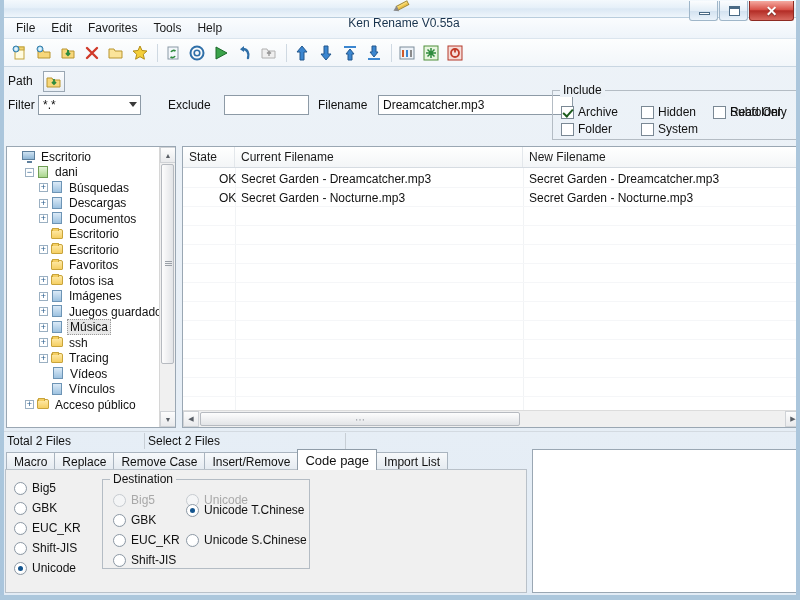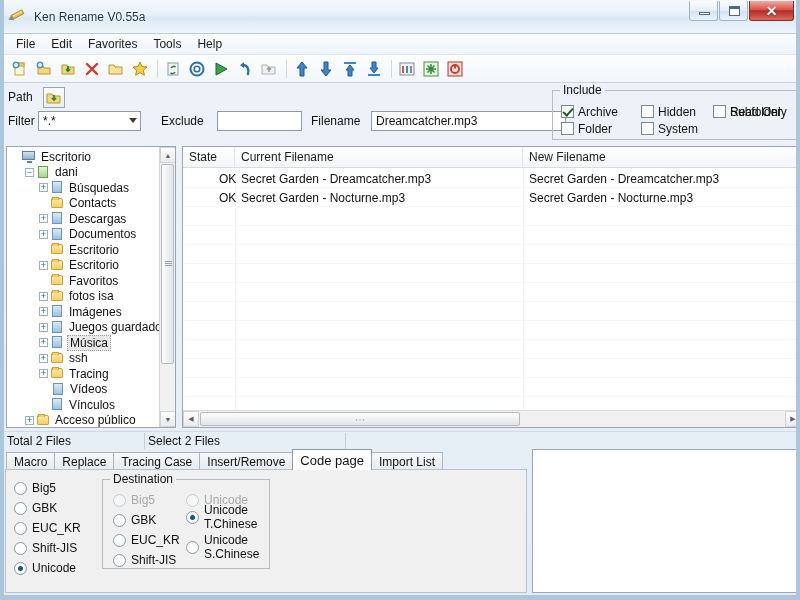--- a/index.html
+++ b/index.html
@@ -19,24 +19,24 @@
     background: linear-gradient(180deg,#eef3f8 0%,#e3ecf5 100%);
     border-left: 4px solid rgba(160,190,215,0.85);
     border-right: 4px solid rgba(160,190,215,0.85);
     border-bottom: 5px solid rgba(160,190,215,0.85);
     overflow: hidden;
   }
 
   
   #titlebar {
     position: relative;
-    height: 34px;
+    height: 18px;
     background: linear-gradient(180deg,#f4f9fd 0%,#e6f0f9 45%,#dbe8f4 52%,#eef5fb 100%);
     border-bottom: 1px solid #b9cddd;
-    display: flex; align-items: center;
+    display: flex; align-items: center; flex-direction: column;
   }
   #titlebar .tb-icon { width: 16px; height: 16px; margin-left: 6px; position: relative; flex: 0 0 auto;}
   .pencil {
     position:absolute; left:1px; top:3px;
     width: 13px; height: 5px;
     background: linear-gradient(180deg,#ffe680 0%,#e8b733 100%);
     transform: rotate(-28deg);
     border: 1px solid #a98a28;
   }
   .pencil:after {
@@ -142,21 +142,21 @@
     position: absolute; left: 548px; top: 90px;
     width: 247px; height: 50px;
     border: 1px solid #b4bcc4;
     background: transparent;
   }
   #include .gtitle {
     position: absolute; left: 7px; top: -8px;
     background: linear-gradient(180deg,#eef3f8,#eaf0f6);
     padding: 0 3px; font-size: 12px; color: #111;
   }
-  .cbrow { position:absolute; display:flex; align-items:flex-start; font-size: 12px; color:#111; }
+  .cbrow { position:absolute; display:flex; align-items:flex-end; font-size: 12px; color:#111; }
   .cbox {
     width: 13px; height: 13px; margin-right: 4px;
     background: #fff; border: 1px solid #7a8894;
     position: relative; flex: 0 0 auto;
   }
   .cbox.checked:after {
     content:""; position:absolute; left:3px; top:0px;
     width: 4px; height: 8px; border: solid #1c5c1c;
     border-width: 0 2px 2px 0; transform: rotate(42deg);
   }
@@ -307,21 +307,21 @@
     background: radial-gradient(circle at 40% 35%, #ffffff 0%, #ffffff 55%, #e9edf0 100%);
     border: 1px solid #8d99a5; position: relative; flex:0 0 auto;
   }
   .radio.dim { border-color:#c6cbd0; background:#f4f5f6; }
   .radio.on:after {
     content:""; position:absolute; left:3px; top:3px; width:5px; height:5px;
     border-radius:50%; background:#13558f;
   }
   #dest {
     position:absolute; left: 96px; top: 9px;
-    width: 168px; height: 90px;
+    width: 208px; height: 90px;
     border: 1px solid #b4bcc4;
   }
   #dest .gtitle {
     position:absolute; left: 7px; top: -8px;
     background: #f0f0f0; padding: 0 3px; font-size: 12px; color:#111;
   }
 </style>
 </head>
 <body>
 
@@ -476,21 +476,21 @@
         </svg>
     </div>
   </div>
 
   <div id="filterrow">
     <span class="lbl" style="width:30px">Filter</span>
     <div class="combo" style="width:103px">
       <span>*.*</span>
       <span class="arrow"></span>
     </div>
-    <span class="lbl" style="margin-left:20px;width:56px">Exclude</span>
+    <span class="lbl" style="margin-left:27px;width:56px">Exclude</span>
     <div class="txt" style="width:85px">
       <span></span>
     </div>
     <span class="lbl" style="margin-left:9px;width:60px">Filename</span>
     <div class="txt" style="width:195px">
       <span>Dreamcatcher.mp3</span>
     </div>
   </div>
 
   <div id="include">
@@ -536,27 +536,20 @@
             <span class="fgreen"></span>
           </span>
           <span class="lab">dani</span>
         </div>
         <div class="tnode" style="padding-left: 31px;">
           <span class="exp">+</span>
           <span class="fi">
             <span class="fblue"></span>
           </span>
           <span class="lab">Búsquedas</span>
-        </div>
-        <div class="tnode" style="padding-left: 31px;">
-          <span class="exp none"></span>
-          <span class="fi">
-            <span class="folder"></span>
-          </span>
-          <span class="lab">Contacts</span>
         </div>
         <div class="tnode" style="padding-left: 31px;">
           <span class="exp">+</span>
           <span class="fi">
             <span class="fblue"></span>
           </span>
           <span class="lab">Descargas</span>
         </div>
         <div class="tnode" style="padding-left: 31px;">
           <span class="exp">+</span>
@@ -709,21 +702,21 @@
   <div id="statusbar">
     <div class="cell" style="width:140px">Total 2 Files</div>
     <div class="divider"></div>
     <div class="cell" style="width:200px">Select 2 Files</div>
     <div class="divider"></div>
   </div>
 
   <div id="tabstrip">
     <div class="tab">Macro</div>
     <div class="tab">Replace</div>
-    <div class="tab">Tracing Case</div>
+    <div class="tab">Remove Case</div>
     <div class="tab">Insert/Remove</div>
     <div class="tab active">Code page</div>
     <div class="tab">Import List</div>
   </div>
 
   <div id="bottom-left">
     <div class="rbrow" style="left:8px;top:11px">
         <span class="radio"></span>
         <span>Big5</span>
       </div>

